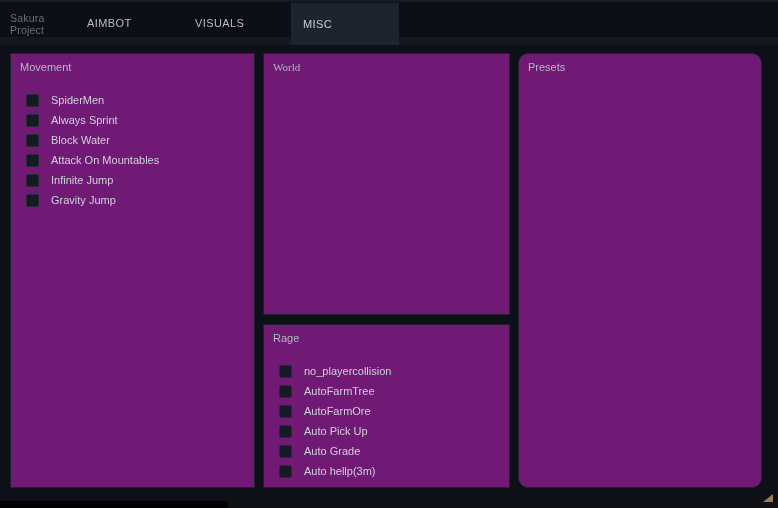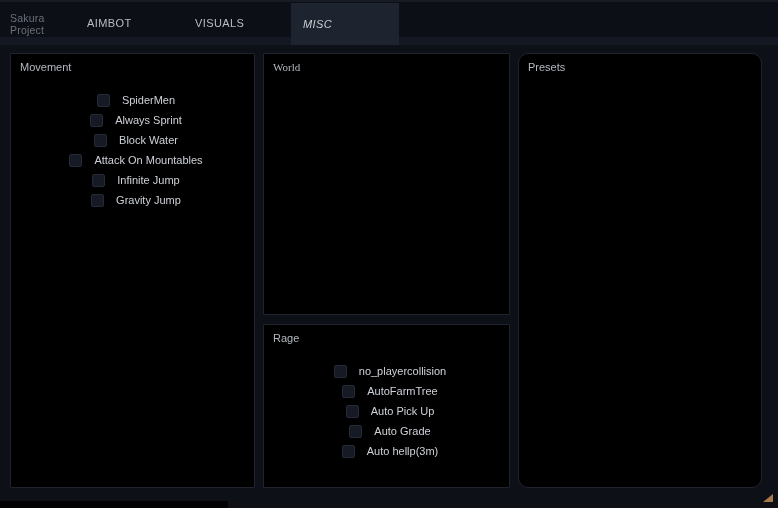--- a/index.html
+++ b/index.html
@@ -11,33 +11,33 @@
   
   .top-edge{position:absolute;left:0;top:0;width:778px;height:2px;background:#171b24;}
   .header{position:absolute;left:0;top:0;width:778px;height:45px;background:#0c0f16;}
   .header-band{position:absolute;left:0;top:37px;width:778px;height:8px;background:#141823;}
   .logo{position:absolute;left:10px;top:13px;font-size:10.5px;line-height:1.12;color:#6a717a;letter-spacing:0.2px;}
   .tabs{position:absolute;left:75px;top:0;height:45px;display:flex;align-items:stretch;z-index:2;}
   .tab{
     width:108px;box-sizing:border-box;display:flex;align-items:center;
     padding-left:12px;font-size:11px;letter-spacing:0.4px;color:#b9bec6;cursor:pointer;text-align:center;
   }
-  .tab.active{background:#1d2430;height:42px;margin-top:3px;color:#c9cdd3;font-style:italic;}
+  .tab.active{background:#1d2430;height:42px;margin-top:3px;color:#c9cdd3;}
   
   .panel{
-    position:absolute;background:#000000;border:1px solid #1e232e;
+    position:absolute;background:#701a75;border:1px solid #1e232e;
     box-sizing:border-box;border-radius:1px;
   }
   .panel-movement{left:10px;top:53px;width:245px;height:435px;}
   .panel-world{left:263px;top:53px;width:247px;height:262px;font-family:Liberation Serif, serif;}
   .panel-rage{left:263px;top:324px;width:247px;height:164px;}
   .panel-presets{left:518px;top:53px;width:244px;height:435px;border-radius:10px;}
   .panel-title{padding:7px 9px 0;font-size:11px;color:#b3b9c1;}
   .check-list{position:absolute;left:15px;top:40px;right:8px;display:flex;flex-direction:column;gap:7px;}
-  .check-row{display:flex;align-items:center;height:13px;gap:12px;cursor:pointer;justify-content:center;}
+  .check-row{display:flex;align-items:center;height:13px;gap:12px;cursor:pointer;}
   .checkbox{
     width:13px;height:13px;flex:0 0 13px;box-sizing:border-box;
     background:#151a24;border:1px solid #242a36;border-radius:2px;
   }
   .check-label{font-size:11px;color:#ced2d8;white-space:nowrap;line-height:13px;}
   
   .bottom-left{position:absolute;left:0;top:501px;width:228px;height:7px;background:#010103;}
   .bottom-right{position:absolute;left:228px;top:501px;width:550px;height:7px;background:#0e1015;}
   .resize-handle{
     position:absolute;left:763px;top:494px;width:0;height:0;cursor:nwse-resize;
@@ -115,20 +115,24 @@
         <div class="check-row">
           <span class="checkbox"></span>
           <span class="check-label">no_playercollision</span>
         </div>
 
         <div class="check-row">
           <span class="checkbox"></span>
           <span class="check-label">AutoFarmTree</span>
         </div>
 
+        <div class="check-row">
+          <span class="checkbox"></span>
+          <span class="check-label">AutoFarmOre</span>
+        </div>
 
         <div class="check-row">
           <span class="checkbox"></span>
           <span class="check-label">Auto Pick Up</span>
         </div>
 
         <div class="check-row">
           <span class="checkbox"></span>
           <span class="check-label">Auto Grade</span>
         </div>

